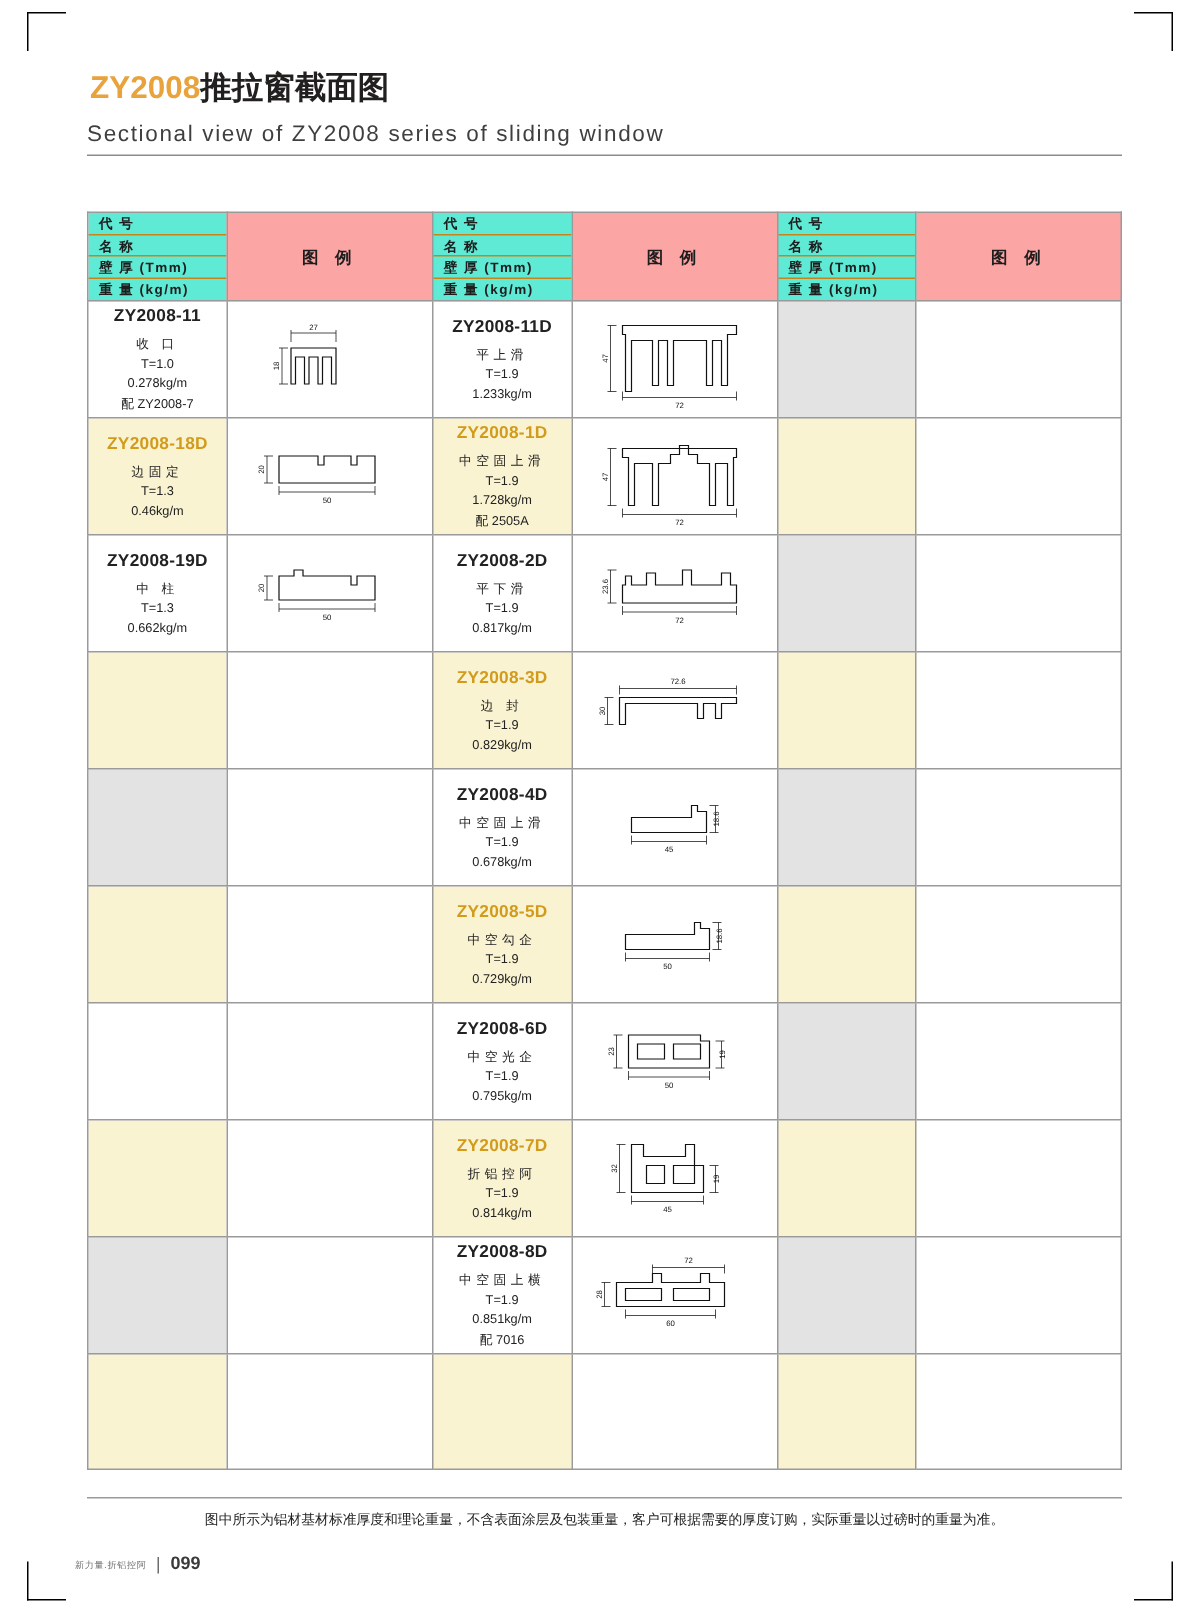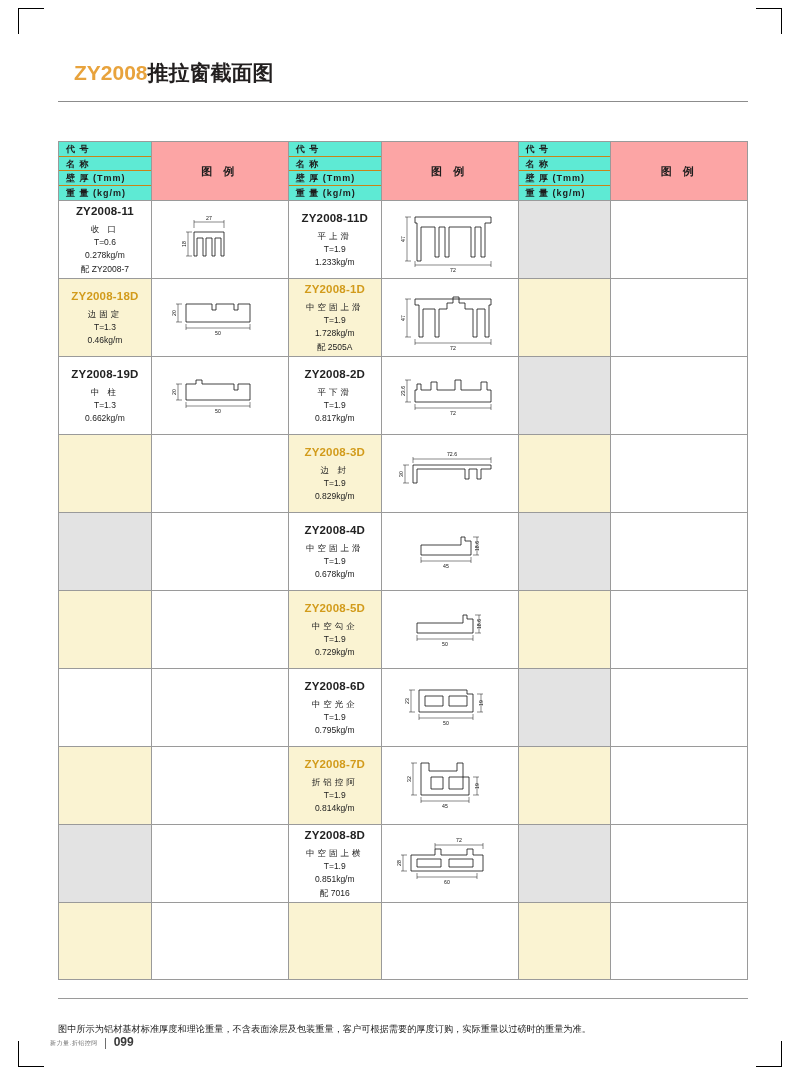--- a/index.html
+++ b/index.html
@@ -22,21 +22,21 @@
   .crop-tr { right: 18px; top: 8px; width: 26px; height: 26px;
     border-right: 1px solid #000; border-top: 1px solid #000; }
   .crop-bl { left: 18px; bottom: 8px; width: 26px; height: 26px;
     border-left: 1px solid #000; border-bottom: 1px solid #000; }
   .crop-br { right: 18px; bottom: 8px; width: 26px; height: 26px;
     border-right: 1px solid #000; border-bottom: 1px solid #000; }
 
   .header { position: absolute; left: 58px; top: 44px; width: 690px; }
   .title-cn {
     font-size: 21px; font-weight: bold; letter-spacing: 0px;
-    color: #221f1f; line-height: 1.2; margin: 16px;
+    color: #221f1f; line-height: 1.2; margin: 2px;
   }
   .title-cn .code { color: #e8a33d; }
   .title-en {
     font-size: 15px; color: #3f3f3f; letter-spacing: 1.1px;
     margin: 10px 0 0 0; font-weight: normal; white-space: nowrap;
   }
   .title-rule {
     margin-top: 5px; height: 1px; background: #8c8c8c; width: 690px;
   }
 
@@ -84,22 +84,22 @@
 
   .figwrap { width: 100%; height: 77px; display: flex; align-items: center; justify-content: center; }
   svg { display: block; }
   .dim { font-size: 5.2px; fill: #111; font-family: "Liberation Sans", sans-serif; }
   .ln { stroke: #111; stroke-width: 0.5; fill: none; }
   .prof { fill: #ffffff; stroke: #111; stroke-width: 0.8; }
 
   .note {
     position: absolute; left: 58px; top: 998px; width: 690px;
     border-top: 1px solid #9a9a9a;
-    padding-top: 24px;
-    font-size: 9.2px; color: #222; line-height: 1.5;
+    padding-top: 8px;
+    font-size: 9.2px; color: #222; text-align: center; line-height: 1.5;
   }
   .footer {
     position: absolute; left: 50px; bottom: 26px; width: 200px;
     display: flex; align-items: flex-end; gap: 7px;
   }
   .footer .fcn { font-size: 6px; color: #6d6d6d; letter-spacing: 0.5px; padding-bottom: 1px; }
   .footer .fpg { font-size: 12px; font-weight: bold; color: #3a3a3a; letter-spacing: 0; }
   .footer .fbar { width: 1px; height: 11px; background: #6d6d6d; margin-right:1px;}
 </style>
 </head>
@@ -107,20 +107,21 @@
 
 <div class="page">
 
   <div class="crop crop-tl"></div>
   <div class="crop crop-tr"></div>
   <div class="crop crop-bl"></div>
   <div class="crop crop-br"></div>
 
   <div class="header">
     <h1 class="title-cn"><span class="code">ZY2008</span><span>推拉窗截面图</span></h1>
+    <div class="title-en">Sectional  view of ZY2008 series of sliding window</div>
     <div class="title-rule"></div>
   </div>
 
   <table class="grid">
     <tbody>
       <tr>
         <td class="hdr-label">
           <div>代 号</div>
           <div>名 称</div>
           <div>壁 厚 (Tmm)</div>
@@ -140,21 +141,21 @@
           <div>壁 厚 (Tmm)</div>
           <div>重 量 (kg/m)</div>
         </td>
         <td class="hdr-fig">图 例</td>
       </tr>
 
       <tr>
         <td class="cell-label white">
           <span class="code">ZY2008-11</span>
           <span class="nm">收 口</span>
-          <span>T=0.6</span><br>
+          <span>T=1.0</span><br>
           <span>0.278kg/m</span><br>
           <span>配 ZY2008-7</span>
         </td>
         <td class="cell-fig white">
           <div class="figwrap">
             <svg width="120" height="64" viewBox="0 0 120 64">
               <g transform="translate(34,14)">
                 <path class="prof" d="M0,10 L0,34 L3,34 L3,16 L9,16 L9,34 L12,34 L12,16 L18,16 L18,34 L21,34 L21,16 L27,16 L27,34 L30,34 L30,10 Z"></path>
                 <line class="ln" x1="0" y1="6" x2="0" y2="-2"></line>
                 <line class="ln" x1="30" y1="6" x2="30" y2="-2"></line>

